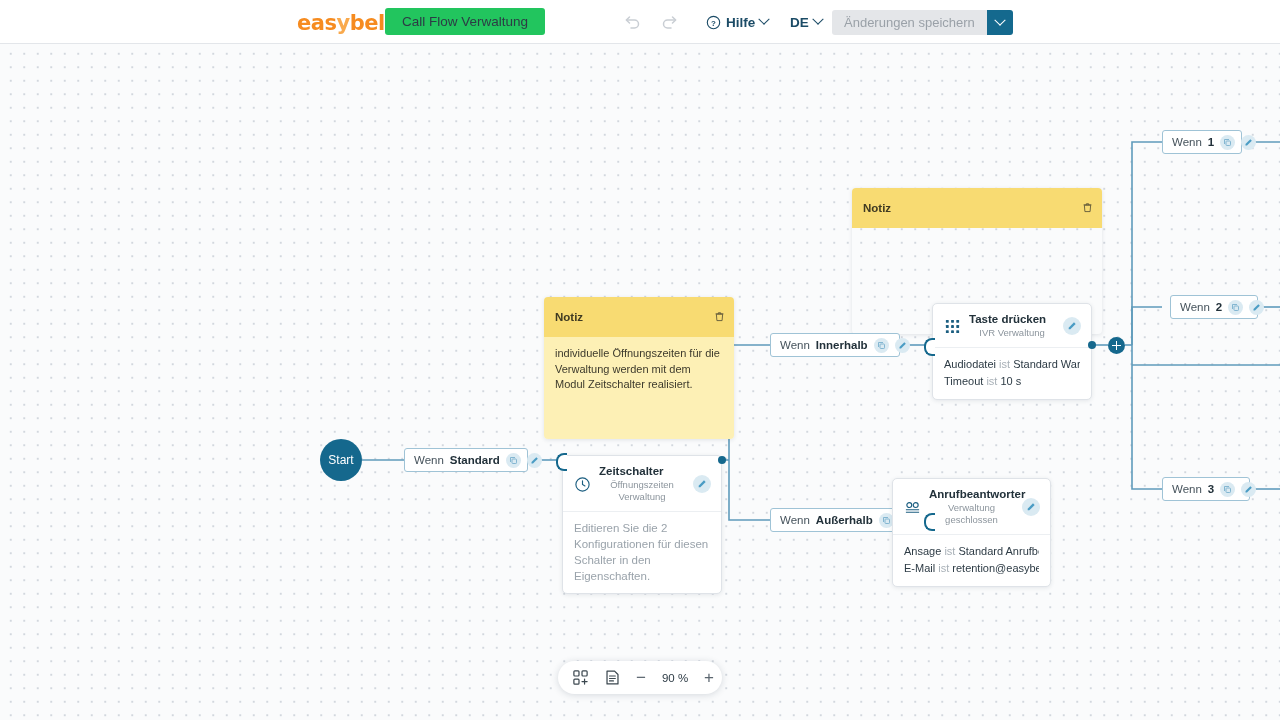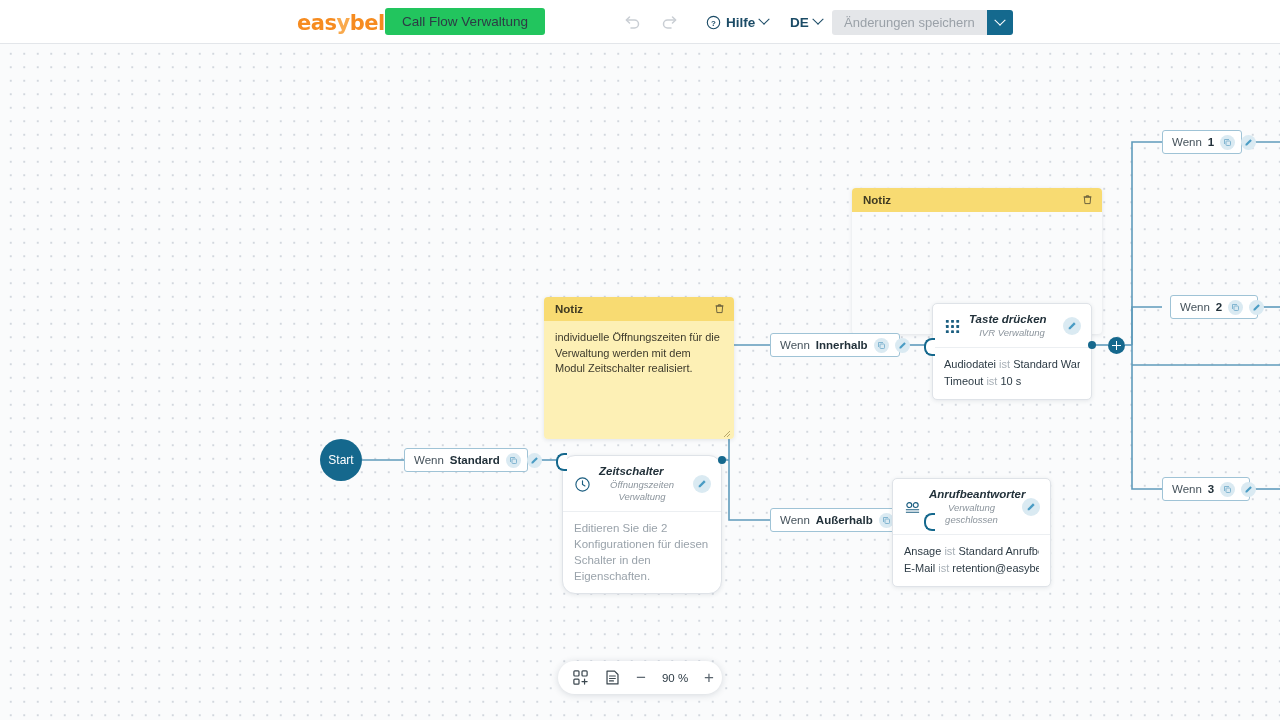--- a/index.html
+++ b/index.html
@@ -129,21 +129,21 @@
     box-sizing: border-box;
   }
   .mod-head {
     display: flex; align-items: center;
     padding: 9px 10px 8px 11px;
     gap: 8px;
     border-bottom: 1px solid #eceff2;
     position: relative;
   }
   .mod-ic { width: 17px; height: 17px; flex: 0 0 auto; }
-  .mod-titles { flex: 1; min-width: 0; font-style: italic; }
+  .mod-titles { flex: 1; min-width: 0; }
   .mod-title { font-size: 11.5px; font-weight: bold; color: #22313a; line-height: 13px; }
   .mod-sub { font-size: 9.5px; color: #8c959d; line-height: 12px; margin-top: 1px; text-align: center; }
   .mod-edit {
     width: 18px; height: 18px; border-radius: 50%;
     background: #daeaf2; display: flex; align-items: center; justify-content: center;
     flex: 0 0 auto;
   }
   .mod-body { padding: 8px 11px 9px 11px; }
   .mod-row { font-size: 11px; color: #2d3b45; line-height: 17px; white-space: nowrap; overflow: hidden; }
   .mod-row .k { color: #2d3b45; }
@@ -153,21 +153,21 @@
 
   
   .note {
     border-radius: 4px;
     box-shadow: 0 1px 4px rgba(30,50,70,0.12);
     overflow: hidden;
     box-sizing: border-box;
   }
   .note-head {
     background: #f8db72;
-    height: 24px;
+    height: 40px;
     display: flex; align-items: center; justify-content: space-between;
     padding: 0 9px 0 11px;
     font-size: 11.5px; font-weight: bold; color: #3f3a22;
   }
   .note-body {
     background: #fdf0b5;
     padding: 9px 11px 0 11px;
     font-size: 11px; color: #3d3a2c; line-height: 15.5px;
     height: calc(100% - 24px);
     box-sizing: border-box;
@@ -338,21 +338,21 @@
     <div class="note-body">
       <span>individuelle Öffnungszeiten für die Verwaltung werden mit dem Modul Zeitschalter realisiert.</span>
       <span class="note-grip">
         <svg width="9" height="9" viewBox="0 0 9 9">
             <path d="M8 2 L2 8 M8 5 L5 8" stroke="#b9a86a" stroke-width="1"></path>
           </svg>
       </span>
     </div>
   </div>
 
-  <div class="node mod-card" style="left:562px; top:412px; width:160px;border-radius:13px;">
+  <div class="node mod-card" style="left:562px; top:412px; width:160px;">
     <div class="mod-head">
       <span class="mod-ic">
         <svg width="17" height="17" viewBox="0 0 18 18">
             <circle cx="9" cy="9" r="7" fill="none" stroke="#1b5e80" stroke-width="1.2"></circle>
             <path d="M9 5 V9 L11.6 10.6" fill="none" stroke="#1b5e80" stroke-width="1.2" stroke-linecap="round"></path>
           </svg>
       </span>
       <span class="mod-titles">
         <span class="mod-title" style="display:block">Zeitschalter</span>
         <span class="mod-sub" style="display:block">Öffnungszeiten Verwaltung</span>

